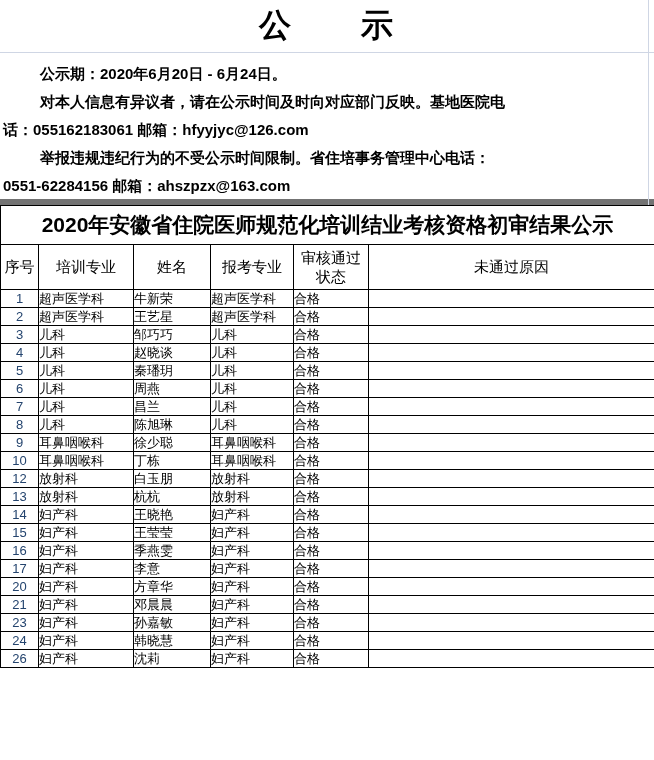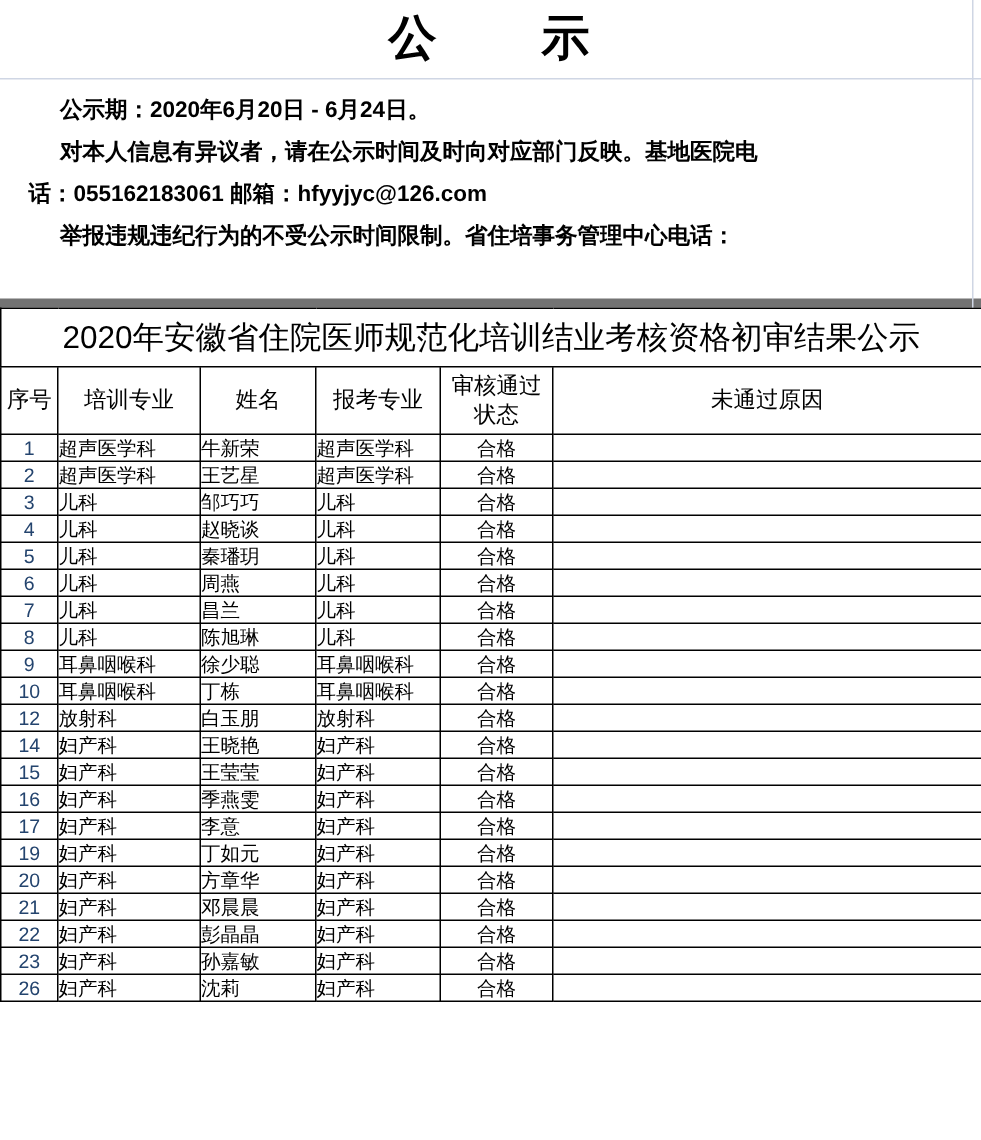--- a/index.html
+++ b/index.html
@@ -15,62 +15,63 @@
   .banner-title{
     font-family:"DejaVu Serif","Liberation Serif",serif;
     font-size:32px;font-weight:bold;white-space:pre;letter-spacing:2px;text-align:right;
   }
   
   .notice{
     height:152px;border-bottom:6px solid #737373;
     padding-top:7px;box-sizing:border-box;
     font-weight:bold;font-size:15px;
   }
-  .notice .line{height:28px;line-height:28px;padding-left:19px;white-space:nowrap;overflow:hidden;}
+  .notice .line{height:28px;line-height:28px;padding-left:3px;white-space:nowrap;overflow:hidden;}
   .notice .indent{padding-left:40px;}
   
   .vgrid{position:absolute;top:0;left:648px;width:1px;height:205px;background:#cfd6e4;}
   
   table.results{
     border-collapse:collapse;table-layout:fixed;width:654px;
   }
   table.results td,table.results th{
     border:1px solid #000;box-sizing:border-box;overflow:hidden;
   }
   .title-cell{
     height:39px;text-align:center;vertical-align:middle;
-    font-size:21px;font-weight:normal;white-space:nowrap;
+    font-size:21px;font-weight:bold;white-space:nowrap;
   }
   table.results th{
     height:45px;font-size:15px;font-weight:normal;text-align:center;
     vertical-align:middle;line-height:1.3;padding:0 2px;
   }
   table.results tbody td{
     height:17px;font-size:13px;line-height:17px;white-space:nowrap;
     padding:0;vertical-align:middle;
   }
   td.c0{text-align:center;color:#24446e;}
   td.c1,td.c2,td.c3{padding-left:4px;}
-  td.c4{text-align:center;}
+  td.c4{}
   td.c5{}
 </style>
 </head>
 <body>
 
 <div class="sheet">
 
   <div class="banner">
     <span class="banner-title">公　　示</span>
   </div>
 
   <div class="notice">
     <div class="line indent">公示期：2020年6月20日 - 6月24日。</div>
     <div class="line indent">对本人信息有异议者，请在公示时间及时向对应部门反映。基地医院电</div>
     <div class="line">话：055162183061 邮箱：hfyyjyc@126.com</div>
     <div class="line indent">举报违规违纪行为的不受公示时间限制。省住培事务管理中心电话：</div>
+    <div class="line">0551-62284156 邮箱：ahszpzx@163.com</div>
   </div>
 
   <div class="vgrid"></div>
 
   <table class="results">
     <colgroup>
       <col style="width:38px">
         <col style="width:95px">
         <col style="width:77px">
       <col style="width:83px">
@@ -173,20 +174,28 @@
         </tr>
         <tr>
           <td class="c0">12</td>
           <td class="c1">放射科</td>
           <td class="c2">白玉朋</td>
           <td class="c3">放射科</td>
           <td class="c4">合格</td>
           <td class="c5"></td>
         </tr>
         <tr>
+          <td class="c0">13</td>
+          <td class="c1">放射科</td>
+          <td class="c2">杭杭</td>
+          <td class="c3">放射科</td>
+          <td class="c4">合格</td>
+          <td class="c5"></td>
+        </tr>
+        <tr>
           <td class="c0">14</td>
           <td class="c1">妇产科</td>
           <td class="c2">王晓艳</td>
           <td class="c3">妇产科</td>
           <td class="c4">合格</td>
           <td class="c5"></td>
         </tr>
         <tr>
           <td class="c0">15</td>
           <td class="c1">妇产科</td>
@@ -205,55 +214,47 @@
         </tr>
         <tr>
           <td class="c0">17</td>
           <td class="c1">妇产科</td>
           <td class="c2">李意</td>
           <td class="c3">妇产科</td>
           <td class="c4">合格</td>
           <td class="c5"></td>
         </tr>
         <tr>
-          <td class="c0">19</td>
-          <td class="c1">妇产科</td>
-          <td class="c2">丁如元</td>
-          <td class="c3">妇产科</td>
-          <td class="c4">合格</td>
-          <td class="c5"></td>
-        </tr>
-        <tr>
           <td class="c0">20</td>
           <td class="c1">妇产科</td>
           <td class="c2">方章华</td>
           <td class="c3">妇产科</td>
           <td class="c4">合格</td>
           <td class="c5"></td>
         </tr>
         <tr>
           <td class="c0">21</td>
           <td class="c1">妇产科</td>
           <td class="c2">邓晨晨</td>
           <td class="c3">妇产科</td>
           <td class="c4">合格</td>
           <td class="c5"></td>
         </tr>
         <tr>
-          <td class="c0">22</td>
-          <td class="c1">妇产科</td>
-          <td class="c2">彭晶晶</td>
-          <td class="c3">妇产科</td>
-          <td class="c4">合格</td>
-          <td class="c5"></td>
-        </tr>
-        <tr>
           <td class="c0">23</td>
           <td class="c1">妇产科</td>
           <td class="c2">孙嘉敏</td>
+          <td class="c3">妇产科</td>
+          <td class="c4">合格</td>
+          <td class="c5"></td>
+        </tr>
+        <tr>
+          <td class="c0">24</td>
+          <td class="c1">妇产科</td>
+          <td class="c2">韩晓慧</td>
           <td class="c3">妇产科</td>
           <td class="c4">合格</td>
           <td class="c5"></td>
         </tr>
         <tr>
           <td class="c0">26</td>
           <td class="c1">妇产科</td>
           <td class="c2">沈莉</td>
           <td class="c3">妇产科</td>
           <td class="c4">合格</td>

